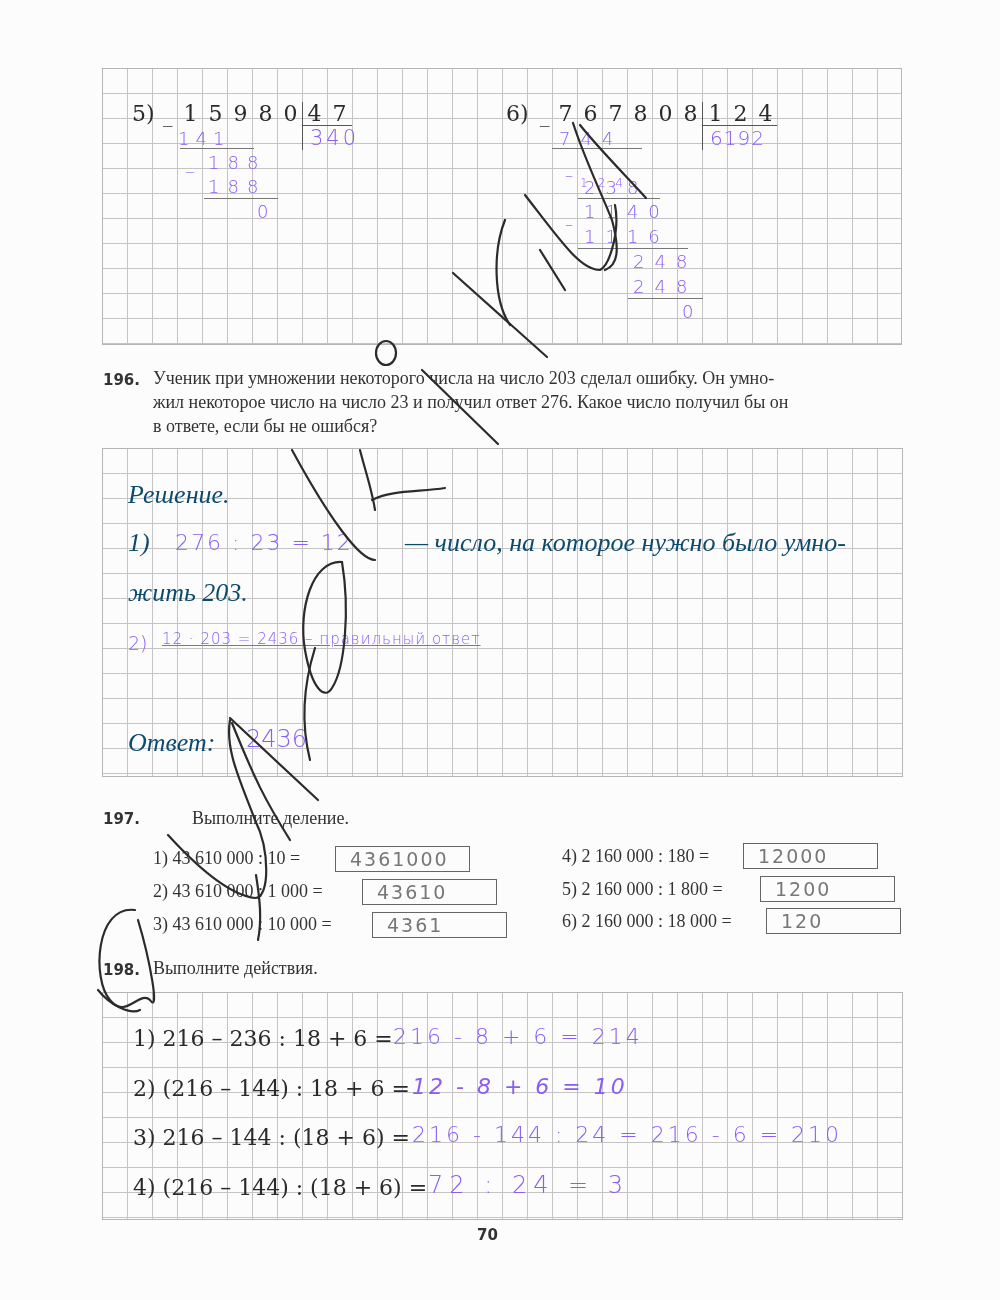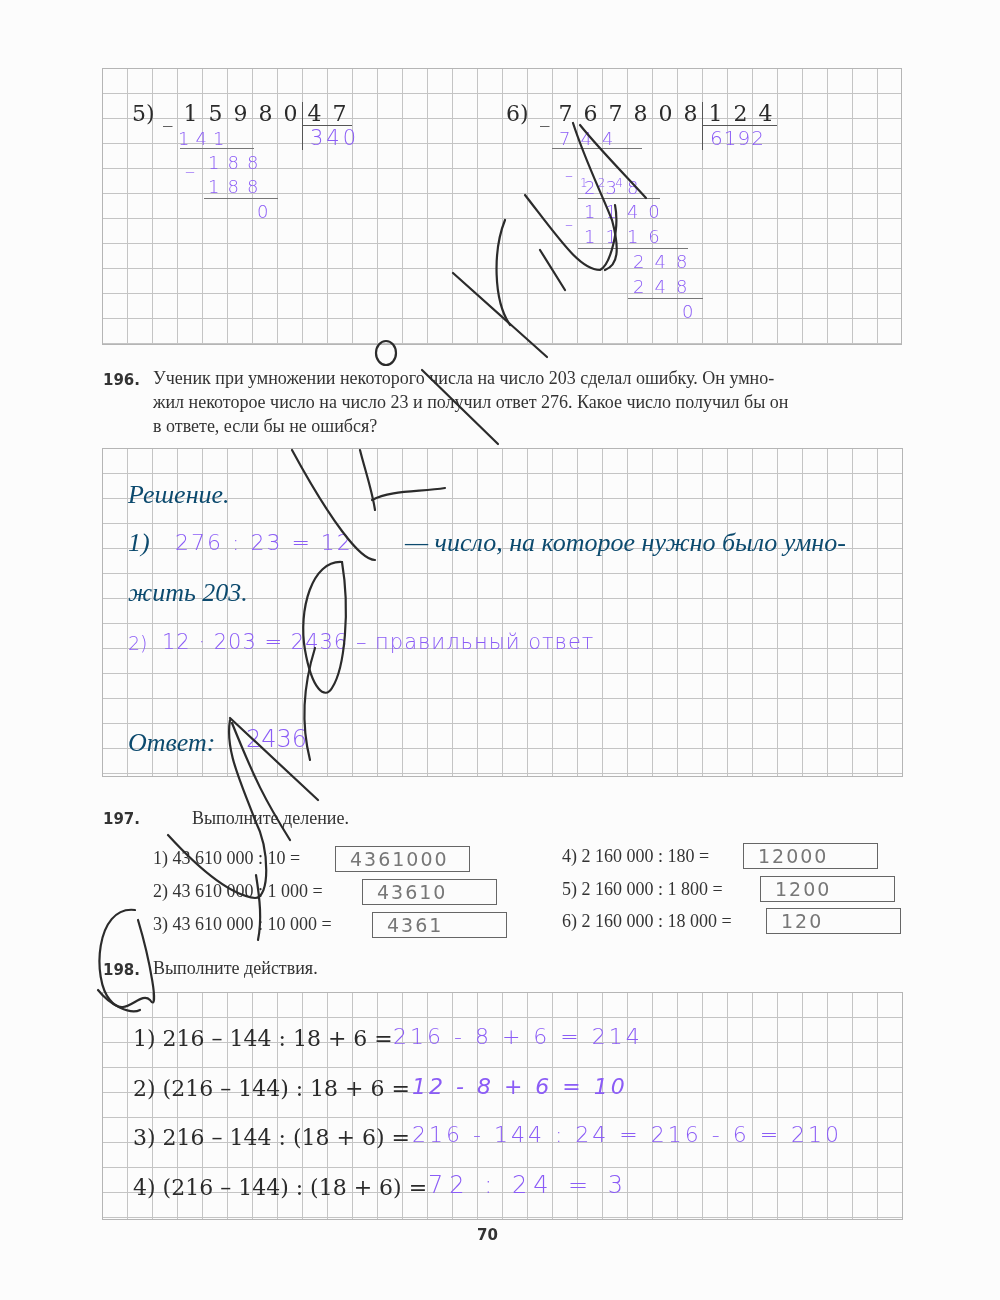--- a/index.html
+++ b/index.html
@@ -81,21 +81,21 @@
 <div class="abs task" style="left:153px;top:390px;">жил некоторое число на число 23 и получил ответ 276. Какое число получил бы он</div>
 <div class="abs task" style="left:153px;top:414px;">в ответе, если бы не ошибся?</div>
 
 <div class="grid" style="left:102px;top:448px;width:799px;height:327px;"></div>
 <div class="abs ital" style="left:128px;top:480px;">Решение.</div>
 <div class="abs ital" style="left:128px;top:528px;">1)</div>
 <div class="abs hand" style="left:175px;top:530px;font-size:22px;letter-spacing:2px;">276 : 23 = 12</div>
 <div class="abs ital" style="left:405px;top:528px;">— число, на которое нужно было умно-</div>
 <div class="abs ital" style="left:128px;top:578px;">жить 203.</div>
 <div class="abs hand" style="left:128px;top:632px;font-size:19px;">2)</div>
-<div class="abs hand" style="left:162px;top:630px;font-size:21px;letter-spacing:1px;">12 · 203 = 2436 – правильный ответ</div>
+<div class="abs hand" style="left:162px;top:630px;font-size:15px;letter-spacing:1px;text-decoration:underline;">12 · 203 = 2436 – правильный ответ</div>
 <div class="abs ital" style="left:128px;top:728px;">Ответ:</div>
 <div class="abs hand" style="left:246px;top:725px;font-size:24px;">2436</div>
 
 <div class="abs num" style="left:103px;top:810px;">197.</div>
 <div class="abs task" style="left:153px;top:806px;margin-left:39px;">Выполните деление.</div>
 
 <div class="abs task" style="left:153px;top:846px;">1) 43 610 000 : 10 =</div>
 <div class="box" style="left:335px;top:846px;width:133px;">
     <span>4361000</span>
   </div>
@@ -122,21 +122,21 @@
 
 <div class="abs task" style="left:562px;top:909px;">6) 2 160 000 : 18 000 =</div>
 <div class="box" style="left:766px;top:908px;width:133px;">
     <span>120</span>
   </div>
 
 <div class="abs num" style="left:103px;top:961px;">198.</div>
 <div class="abs task" style="left:153px;top:956px;">Выполните действия.</div>
 
 <div class="grid" style="left:102px;top:992px;width:799px;height:226px;"></div>
-<div class="abs print big" style="left:133px;top:1026px;">1) 216 – 144 : 18 + 6 =</div>
+<div class="abs print big" style="left:133px;top:1026px;">1) 216 – 236 : 18 + 6 =</div>
 <div class="abs hand" style="left:393px;top:1024px;font-size:22px;letter-spacing:3px;">216 - 8 + 6 = 214</div>
 <div class="abs print big" style="left:133px;top:1076px;">2) (216 – 144) : 18 + 6 =</div>
 <div class="abs hand" style="left:412px;top:1074px;font-size:22px;letter-spacing:3px;font-style:italic;">12 - 8 + 6 = 10</div>
 <div class="abs print big" style="left:133px;top:1125px;">3) 216 – 144 : (18 + 6) =</div>
 <div class="abs hand" style="left:412px;top:1122px;font-size:22px;letter-spacing:3px;">216 - 144 : 24 = 216 - 6 = 210</div>
 <div class="abs print big" style="left:133px;top:1175px;">4) (216 – 144) : (18 + 6) =</div>
 <div class="abs hand" style="left:428px;top:1171px;font-size:24px;letter-spacing:6px;">72 : 24 = 3</div>
 
 <div class="abs num" style="left:477px;top:1226px;">70</div>
 

